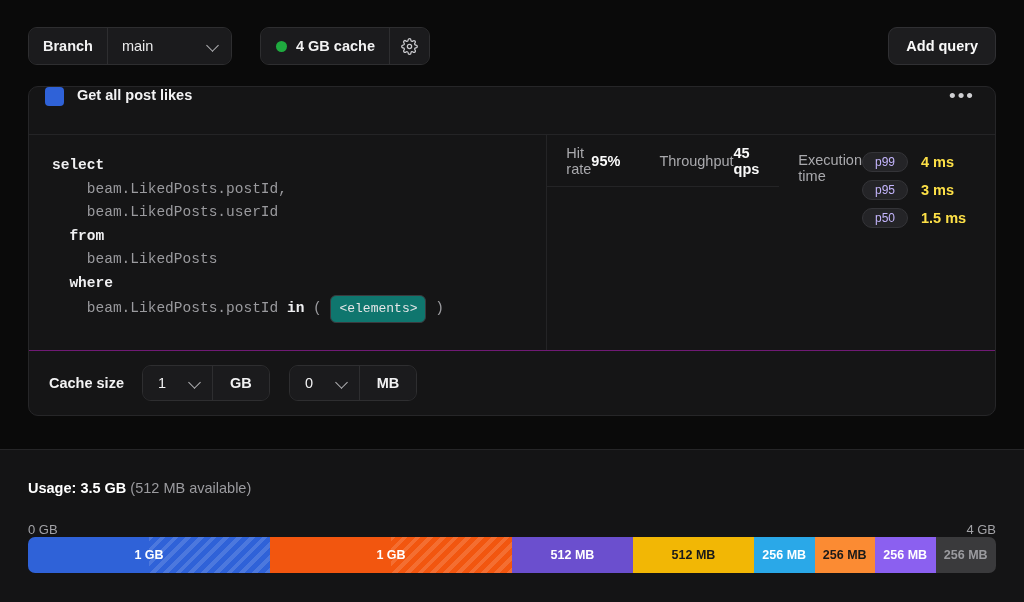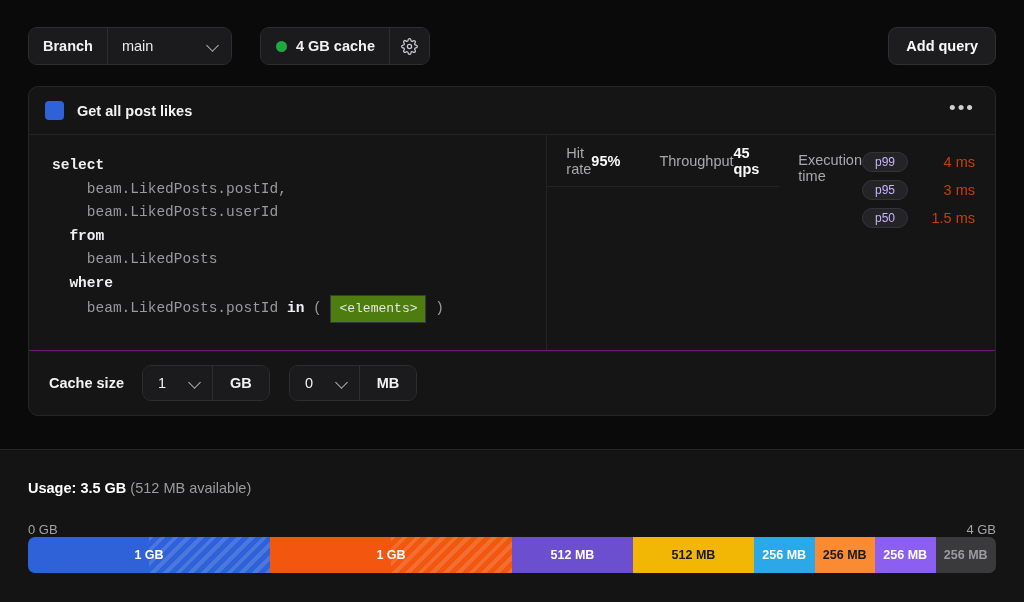--- a/index.html
+++ b/index.html
@@ -47,59 +47,59 @@
     font-family: "Liberation Sans", sans-serif; cursor: pointer;
   }
 
   
   .card {
     position: absolute; left: 28px; top: 86px; width: 968px; height: 330px;
     background: #151516; border: 1px solid #262628; border-radius: 10px;
     overflow: hidden;
   }
   .card-header {
-    height: 48px; display: flex; align-items: center;
+    height: 48px; display: flex; 
     padding: 0 18px 0 16px; border-bottom: 1px solid #242426;
   }
   .card-icon { width: 19px; height: 19px; border-radius: 4px; background: #2f62d8; flex: none; }
   .card-title { margin-left: 13px; font-size: 14.5px; font-weight: 700; color: #f3f3f4; }
   .dots-btn {
     margin-left: auto; color: #cfcfd2; font-size: 19px; letter-spacing: 2px;
     line-height: 10px; cursor: pointer; padding: 4px 2px 10px 6px;
   }
 
   .card-body { display: flex; height: 215px; }
   .code-pane { width: 648px; padding: 19px 0 0 23px; border-right: 1px solid #242426; }
   pre.sql {
     font-family: "Liberation Mono", monospace;
     font-size: 14.5px; line-height: 23.5px; color: #9a9a9e; white-space: pre;
   }
   pre.sql .kw { color: #f0f0f2; font-weight: 700; }
   .chip {
-    display: inline-block; background: #4d7c0f; border: 1px solid #3a3a3e;
-    border-radius: 0; padding: 1px 8px; color: #e6e6e8; font-size: 13px;
+    display: inline-block; background: #0f766e; border: 1px solid #3a3a3e;
+    border-radius: 6px; padding: 1px 8px; color: #e6e6e8; font-size: 13px;
     font-family: "Liberation Mono", monospace;
   }
 
   .metrics { flex: 1; display: flex; flex-direction: row; }
   .metric-row {
     display: flex; align-items: center; padding: 0 20px 0 19px;
     border-bottom: 1px solid #242426; height: 52px;
   }
   .metric-label { font-size: 14.5px; color: #a9a9ad; }
   .metric-value { margin-left: auto; font-size: 14.5px; font-weight: 700; color: #fafafa; }
   .metric-row.exec { height: 111px; align-items: flex-start; padding-top: 17px; border-bottom: none; }
   .exec-list { margin-left: auto; display: flex; flex-direction: column; gap: 8px; }
   .exec-item { display: flex; align-items: center; gap: 13px; }
   .pchip {
     background: #242427; border: 1px solid #343438; border-radius: 11px;
     font-size: 12px; color: #c4b5fd; padding: 2px 11px; min-width: 46px; text-align: center;
     font-family: "Liberation Sans", sans-serif;
   }
-  .pval { font-size: 14.5px; font-weight: 400; color: #c2410c; width: 54px; text-align: right; }
+  .pval { font-size: 14.5px; font-weight: 700; color: #fde047; width: 54px; }
 
   .card-footer {
     height: 65px; display: flex; align-items: center; padding: 0 20px;
     border-top: 1px solid #701a75;
   }
   .cache-size-label { font-size: 14.5px; font-weight: 700; color: #f3f3f4; margin-right: 18px; }
   .num-group { height: 36px; margin-right: 19px; }
   .num-group .seg { font-size: 14.5px; }
   .num-group .num-seg { width: 70px; justify-content: space-between; padding: 0 11px 0 15px; border-right: 1px solid #2e2e30; }
   .num-group .unit-seg { width: 56px; font-weight: 700; }

